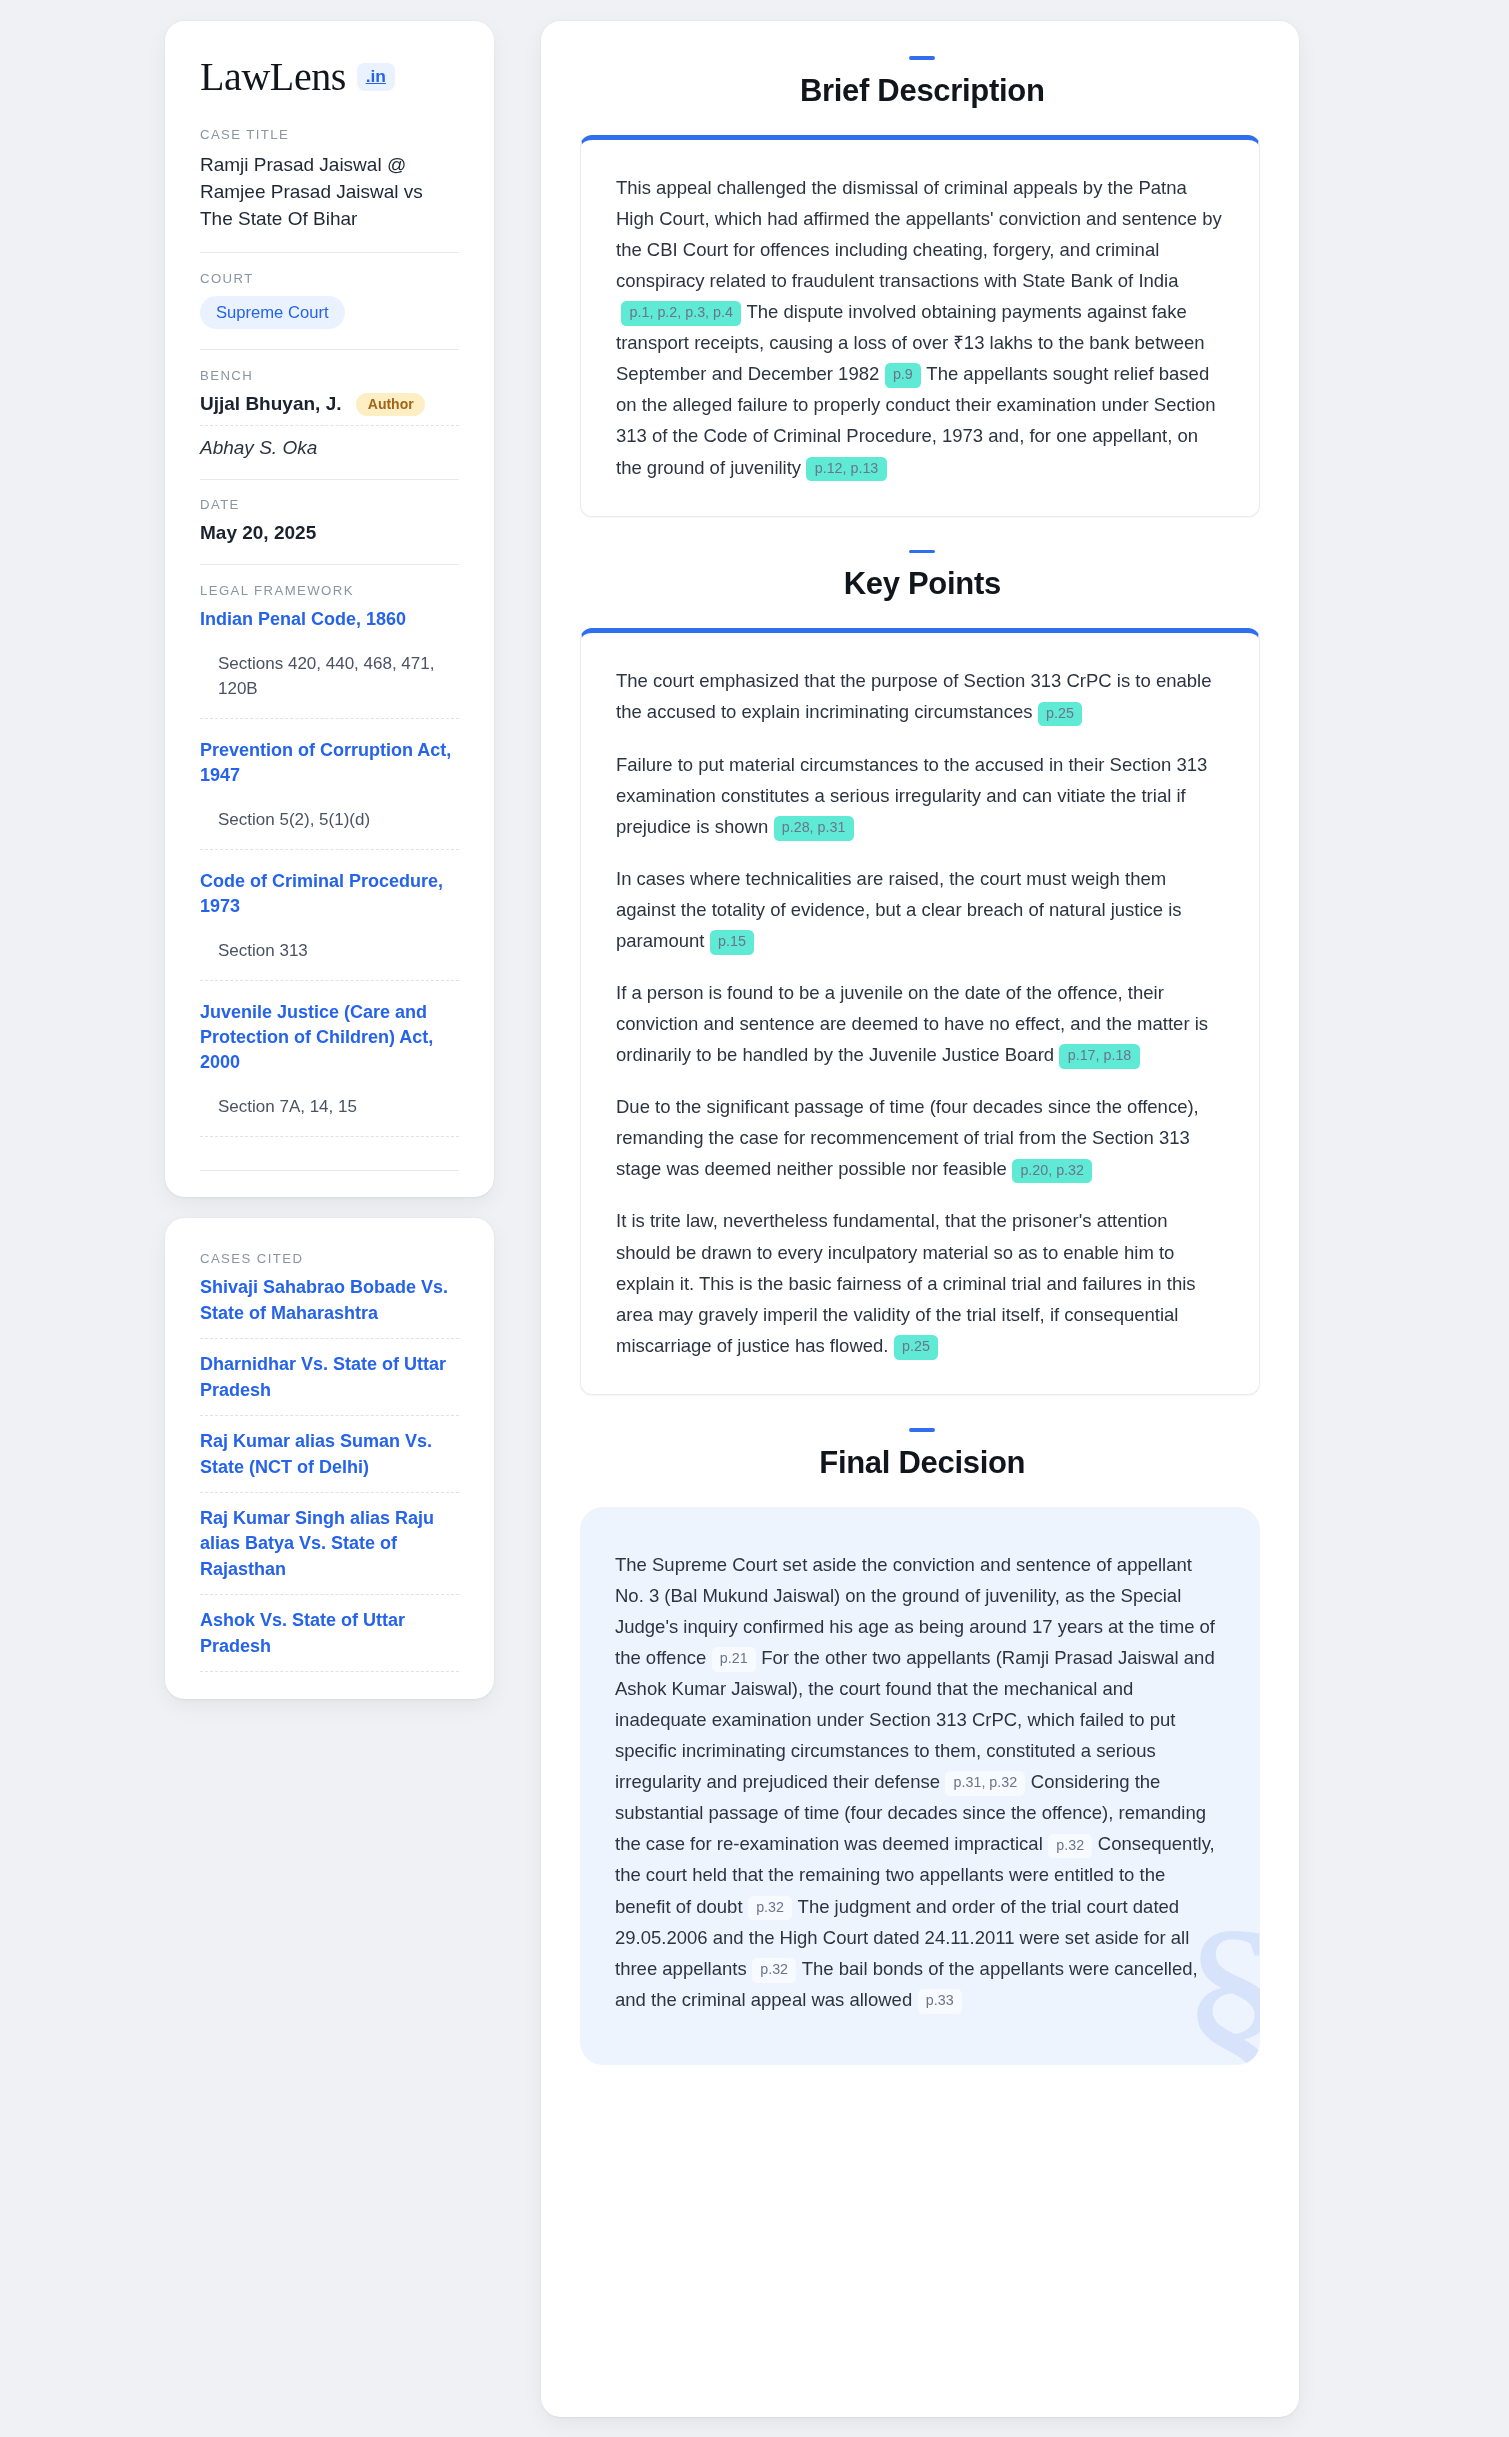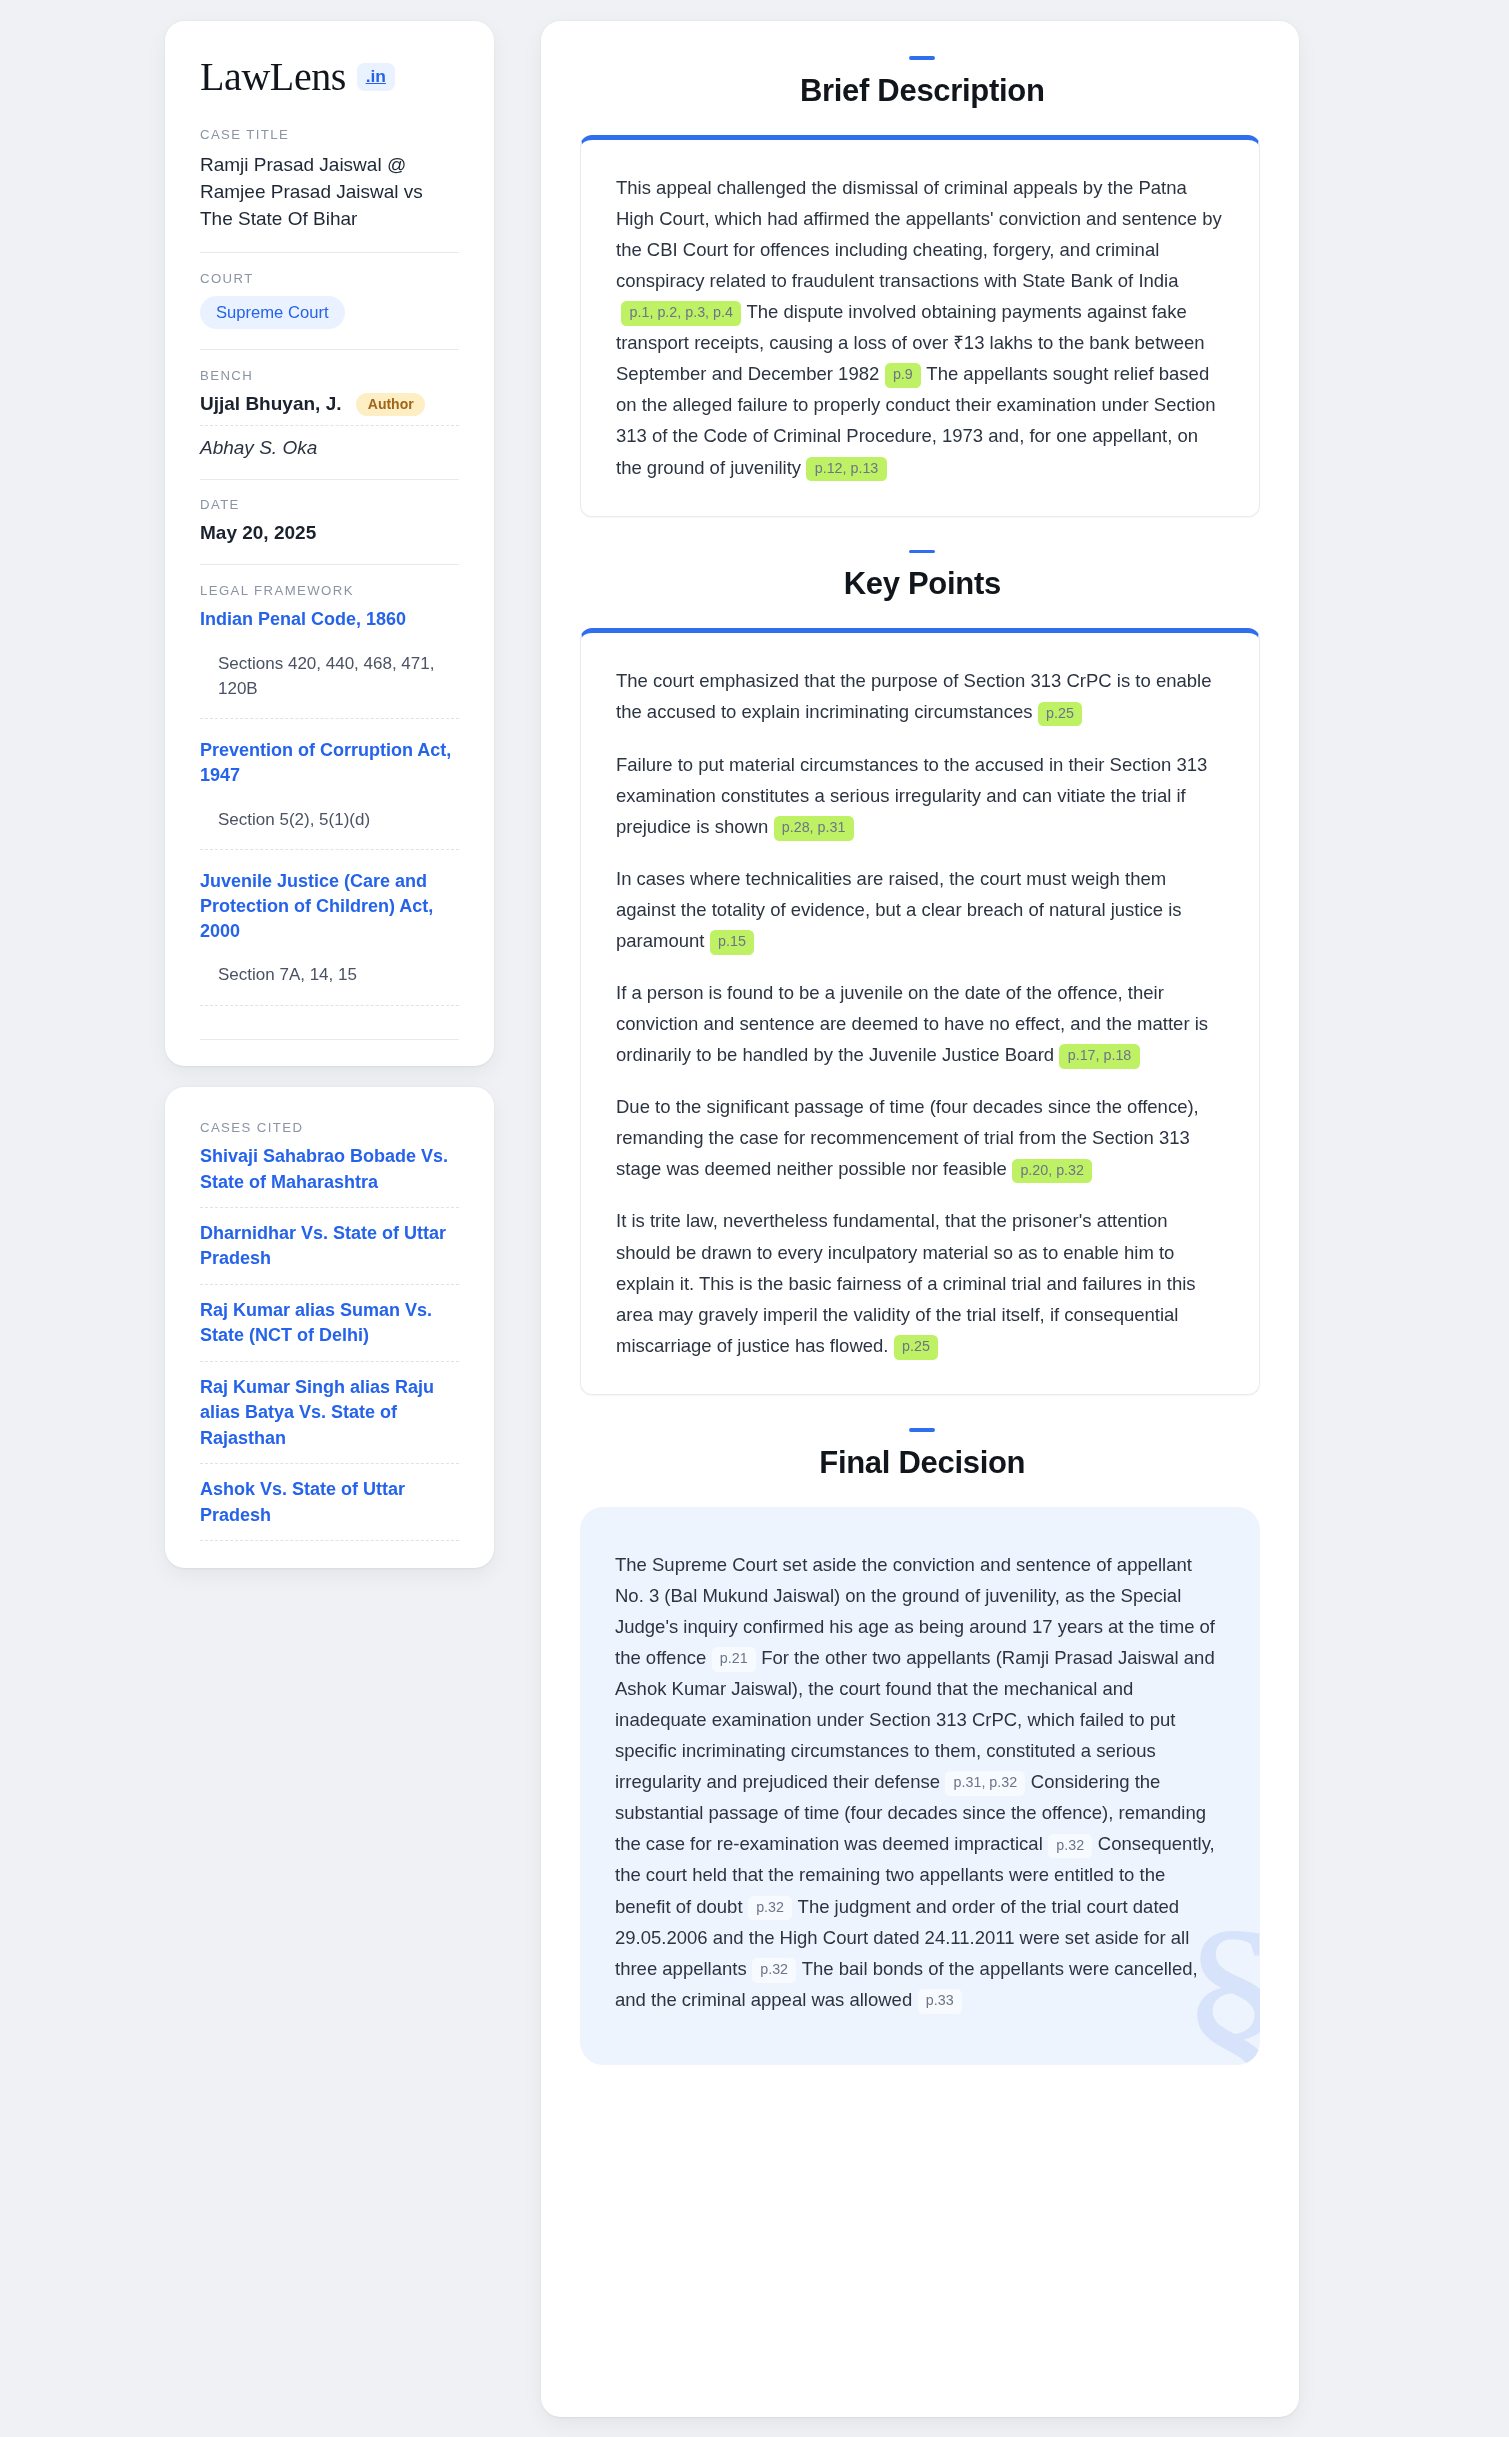--- a/index.html
+++ b/index.html
@@ -190,21 +190,21 @@
   .body-text {
     font-size: 18.5px;
     line-height: 1.68;
     color: #2c3442;
   }
   .body-text p { margin-bottom: 21px; }
   .body-text p:last-child { margin-bottom: 0; }
 
   .cite {
     display: inline-block;
-    background: #bef264;
+    background: #5eead4;
     color: #6c7588;
     font-size: 14.3px;
     padding: 3px 8.3px 3.8px;
     border-radius: 5.3px;
     margin: 0 5.3px;
     line-height: 1.25;
     vertical-align: 0.8px;
     white-space: nowrap;
   }
   .panel-blue .cite { background: #f7faff; color: #6c7588; }
@@ -274,20 +274,24 @@
 
         <div class="lf-block">
           <div class="lf-act">Indian Penal Code, 1860</div>
           <div class="lf-sections">Sections 420, 440, 468, 471, 120B</div>
         </div>
         <div class="lf-block">
           <div class="lf-act">Prevention of Corruption Act, 1947</div>
           <div class="lf-sections">Section 5(2), 5(1)(d)</div>
         </div>
         <div class="lf-block">
+          <div class="lf-act">Code of Criminal Procedure, 1973</div>
+          <div class="lf-sections">Section 313</div>
+        </div>
+        <div class="lf-block">
           <div class="lf-act">Juvenile Justice (Care and Protection of Children) Act, 2000</div>
           <div class="lf-sections">Section 7A, 14, 15</div>
         </div>
 
         <div class="lf-tail-rule"></div>
       </div>
 
     </div>
 
     <div class="card cases-card">

